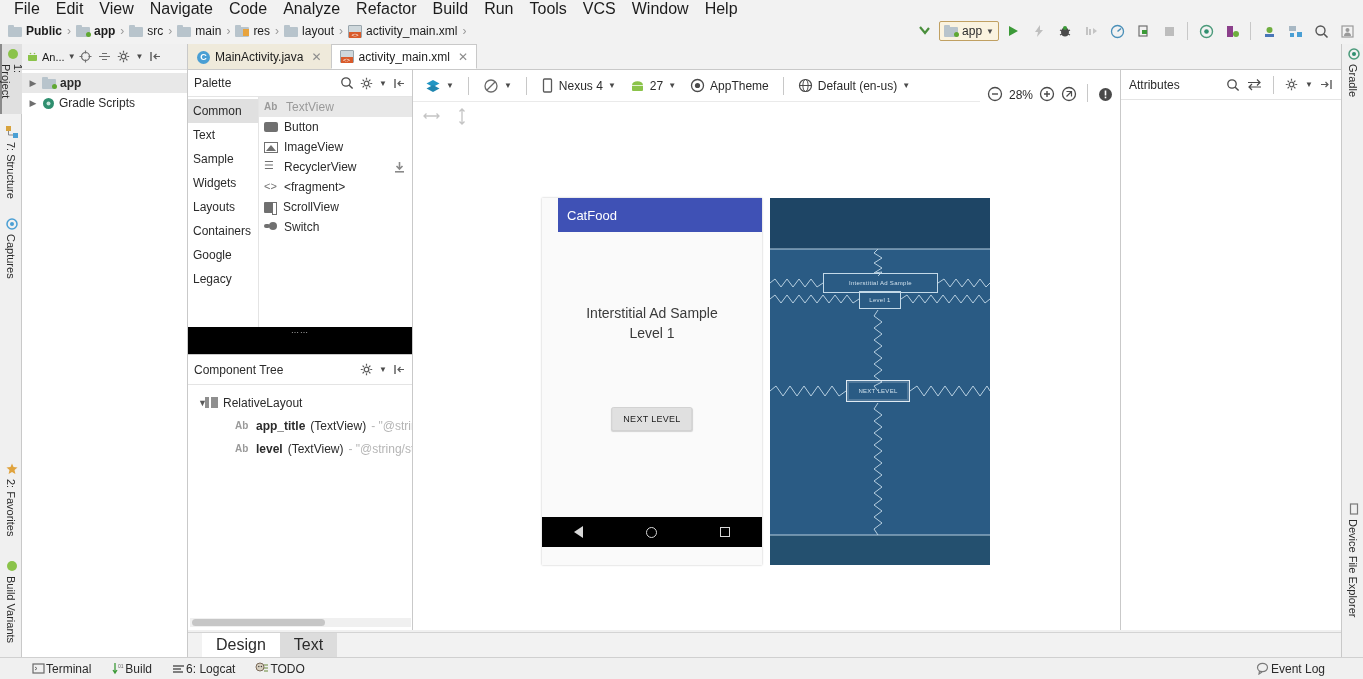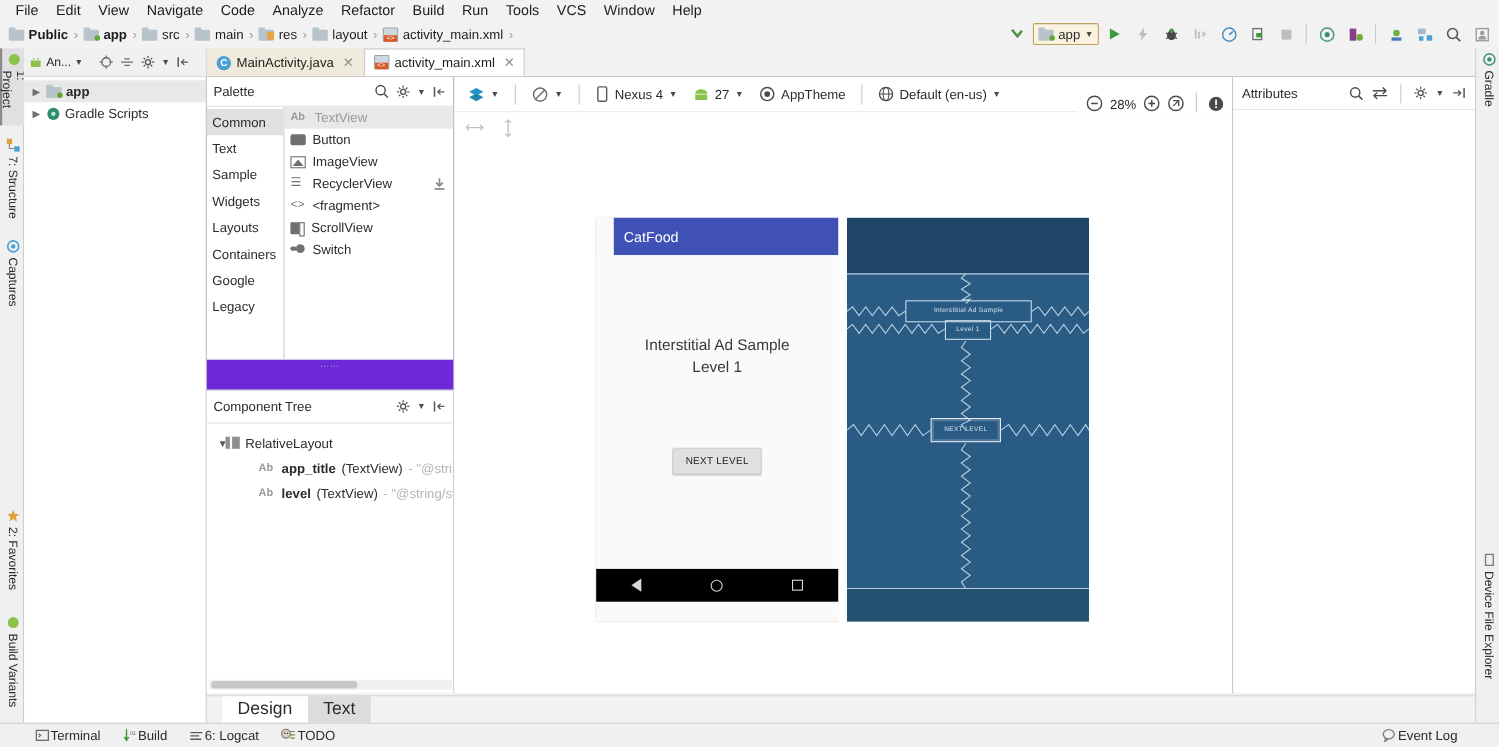--- a/index.html
+++ b/index.html
@@ -12,21 +12,21 @@
     -webkit-font-smoothing:antialiased;
   }
   .app{ position:relative; width:1363px; height:679px; background:#f0f0f0; }
 
   
   .menubar{
     position:absolute; left:0; top:0; width:1363px; height:18px;
     background:#f2f2f2; display:flex; align-items:center; padding-left:6px;
   }
   .menubar .mi{
-    font-size:13px; color:#1c1c1c; padding:1px 8px; cursor:default; white-space:nowrap;
+    font-size:16px; color:#1c1c1c; padding:1px 8px; cursor:default; white-space:nowrap;
   }
 
   
   .navbar{
     position:absolute; left:0; top:18px; width:1363px; height:26px;
     background:#f2f2f2; display:flex; align-items:center; padding-left:8px;
   }
   .crumb{ display:flex; align-items:center; font-size:12px; color:#1c1c1c; }
   .crumb .lbl{ margin-left:4px; }
   .crumb.bold .lbl{ font-weight:bold; }
@@ -77,21 +77,21 @@
     background:#f0f0f0; border-left:1px solid #c9c9c9;
   }
 
   
   .projpanel{
     position:absolute; left:22px; top:44px; width:166px; height:613px;
     background:#fff; border-right:1px solid #c9c9c9;
   }
   .proj-head{
     height:26px; background:#f0f0f0; display:flex; align-items:center;
-    padding:0 4px; gap:14px; border-bottom:1px solid #dcdcdc;
+    padding:0 4px; gap:3px; border-bottom:1px solid #dcdcdc;
   }
   .proj-head .ttl{ font-size:11px; color:#1c1c1c; display:flex;align-items:center;gap:3px; }
   .proj-body{ padding-top:3px; font-size:12px; }
   .tree-row{ display:flex; align-items:center; height:20px; padding-left:6px; gap:4px; cursor:default; }
   .tree-row.sel{ background:#e8e8e8; }
   .arrow{ width:10px; text-align:center; color:#6e6e6e; font-size:9px; }
   .tree-row .nm{ font-size:12px; }
   .tree-row .nm.b{ font-weight:bold; }
 
   
@@ -105,21 +105,21 @@
     border-bottom:none;
   }
   .etab.inactive{ background:#efeadb; }
   .etab.active{ background:#fff; border-color:#c9c9c9; border-bottom:1px solid #fff; }
   .etab .cls{ color:#8c8c8c; font-size:12px; margin-left:3px; }
   .jicon{ width:13px;height:13px;border-radius:50%;background:#4a9fd4;color:#fff;font-size:9px;line-height:13px;text-align:center;font-weight:bold;}
 
   
   .palette{
     position:absolute; left:188px; top:70px; width:225px; height:285px;
-    background:#6d28d9; border-right:1px solid #c9c9c9; border-bottom:1px solid #c9c9c9;
+    background:#000000; border-right:1px solid #c9c9c9; border-bottom:1px solid #c9c9c9;
   }
   .pal-head{
     height:27px; background:#fff; display:flex; align-items:center; padding:0 6px;
     font-size:12px; justify-content:space-between; border-bottom:1px solid #e4e4e4;
   }
   .pal-head .tools{ display:flex; align-items:center; gap:6px; }
   .pal-cols{ display:flex; height:230px; }
   .pal-cat{ width:70px; background:#fff; padding-top:2px; }
   .pal-cat .c{ height:24px; display:flex;align-items:center; padding-left:5px; font-size:12px; cursor:default;}
   .pal-cat .c.sel{ background:#e0e0e0; }

